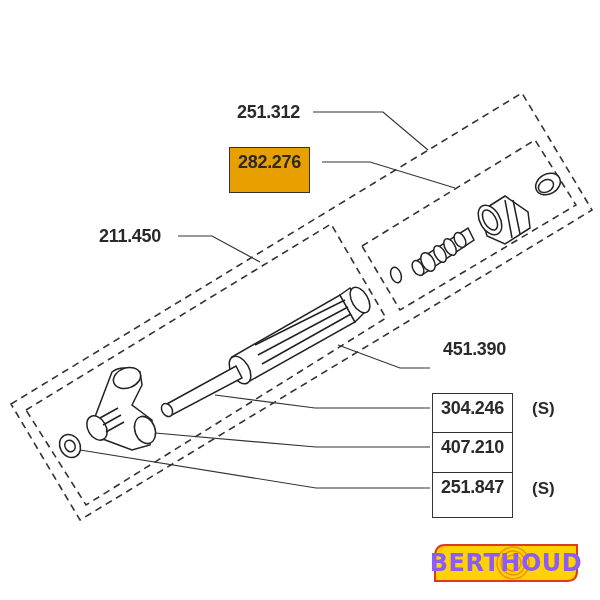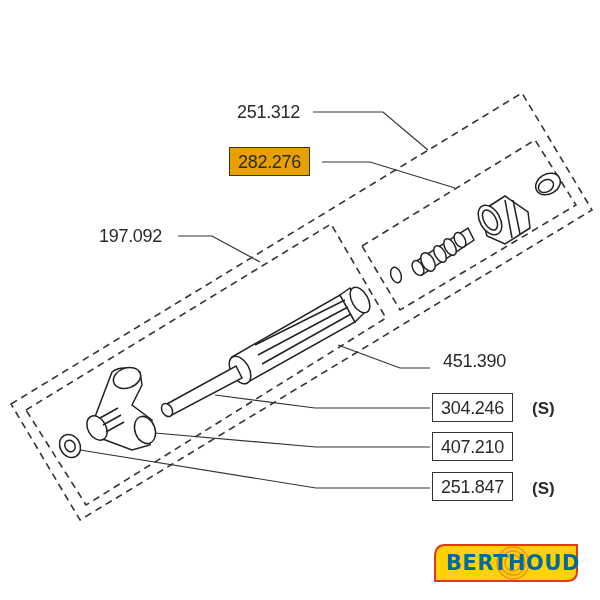--- a/index.html
+++ b/index.html
@@ -1,27 +1,27 @@
 <!DOCTYPE html>
 <html><head>
   <meta charset="utf-8">
   <style>
     html, body { margin: 0; padding: 0; background: #ffffff; }
     body { width: 600px; height: 600px; position: relative; overflow: hidden;
            font-family: "Liberation Sans", sans-serif; }
     #diagram { position: absolute; left: 0; top: 0; width: 600px; height: 600px; }
-    .lbl { position: absolute; font-weight: normal; font-size: 18px; color: #2a2a2a;
+    .lbl { position: absolute; font-weight: bold; font-size: 18px; color: #2a2a2a;
            letter-spacing: -0.3px; line-height: 1; }
-    .boxed { border: 1.5px solid #333; background: #fff; padding: 5px 8px 4px 8px; }
+    .boxed { border: 1.5px solid #333; background: #fff; padding: 5px 8px 21px 8px; }
     .hl { background: #E8A000; }
     .suffix { position: absolute; font-weight: bold; font-size: 17px; color: #2a2a2a; }
     .logo { position: absolute; left: 431px; top: 543px; width: 150px; height: 40px; }
-    .logo-text { position: absolute; left: 7px; top: 0; width: 150px; height: 40px;
+    .logo-text { position: absolute; left: 0; top: 0; width: 150px; height: 40px;
                  display: flex; align-items: center; justify-content: center;
-                 font-weight: bold; font-size: 21px; color: #0369a1; letter-spacing: 0.5px;
+                 font-weight: bold; font-size: 24px; color: #8b5cf6; letter-spacing: 0.5px;
                  font-family: "DejaVu Sans", sans-serif; }
   </style>
 </head>
 <body>
 
 <svg id="diagram" viewBox="0 0 600 600" xmlns="http://www.w3.org/2000/svg">
   <g fill="none" stroke="#333" stroke-width="1.6" stroke-dasharray="7 5">
 
     <polygon points="11,404 522,93 592,210 80,520"></polygon>
 
@@ -93,22 +93,22 @@
 
     <g>
       <ellipse cx="70" cy="446" rx="10" ry="12" transform="rotate(-30 70 446)"></ellipse>
       <ellipse cx="70" cy="446" rx="5" ry="6" transform="rotate(-30 70 446)"></ellipse>
     </g>
   </g>
 </svg>
 
 <div class="lbl" style="left:237px; top:103px;">251.312</div>
 <div class="lbl boxed hl" style="left:229px; top:147px;">282.276</div>
-<div class="lbl" style="left:99px; top:227px;">197.092</div>
-<div class="lbl" style="left:443px; top:352px;">451.390</div>
+<div class="lbl" style="left:99px; top:227px;">211.450</div>
+<div class="lbl" style="left:443px; top:340px;">451.390</div>
 <div class="lbl boxed" style="left:432px; top:393px;">304.246</div>
 <div class="suffix" style="left:532px; top:399px;">(S)</div>
 <div class="lbl boxed" style="left:432px; top:432px;">407.210</div>
 <div class="lbl boxed" style="left:432px; top:472px;">251.847</div>
 <div class="suffix" style="left:532px; top:479px;">(S)</div>
 
 <div class="logo">
   <svg width="150" height="40" viewBox="0 0 150 40">
     <path d="M14,2 L146,2 L146,28 Q146,38 136,38 L4,38 L4,14 Q4,2 14,2 Z" fill="#FFD200" stroke="#E03A1E" stroke-width="2"></path>
     <g fill="none" stroke="#E8821A" stroke-width="1.5" opacity="0.8">

